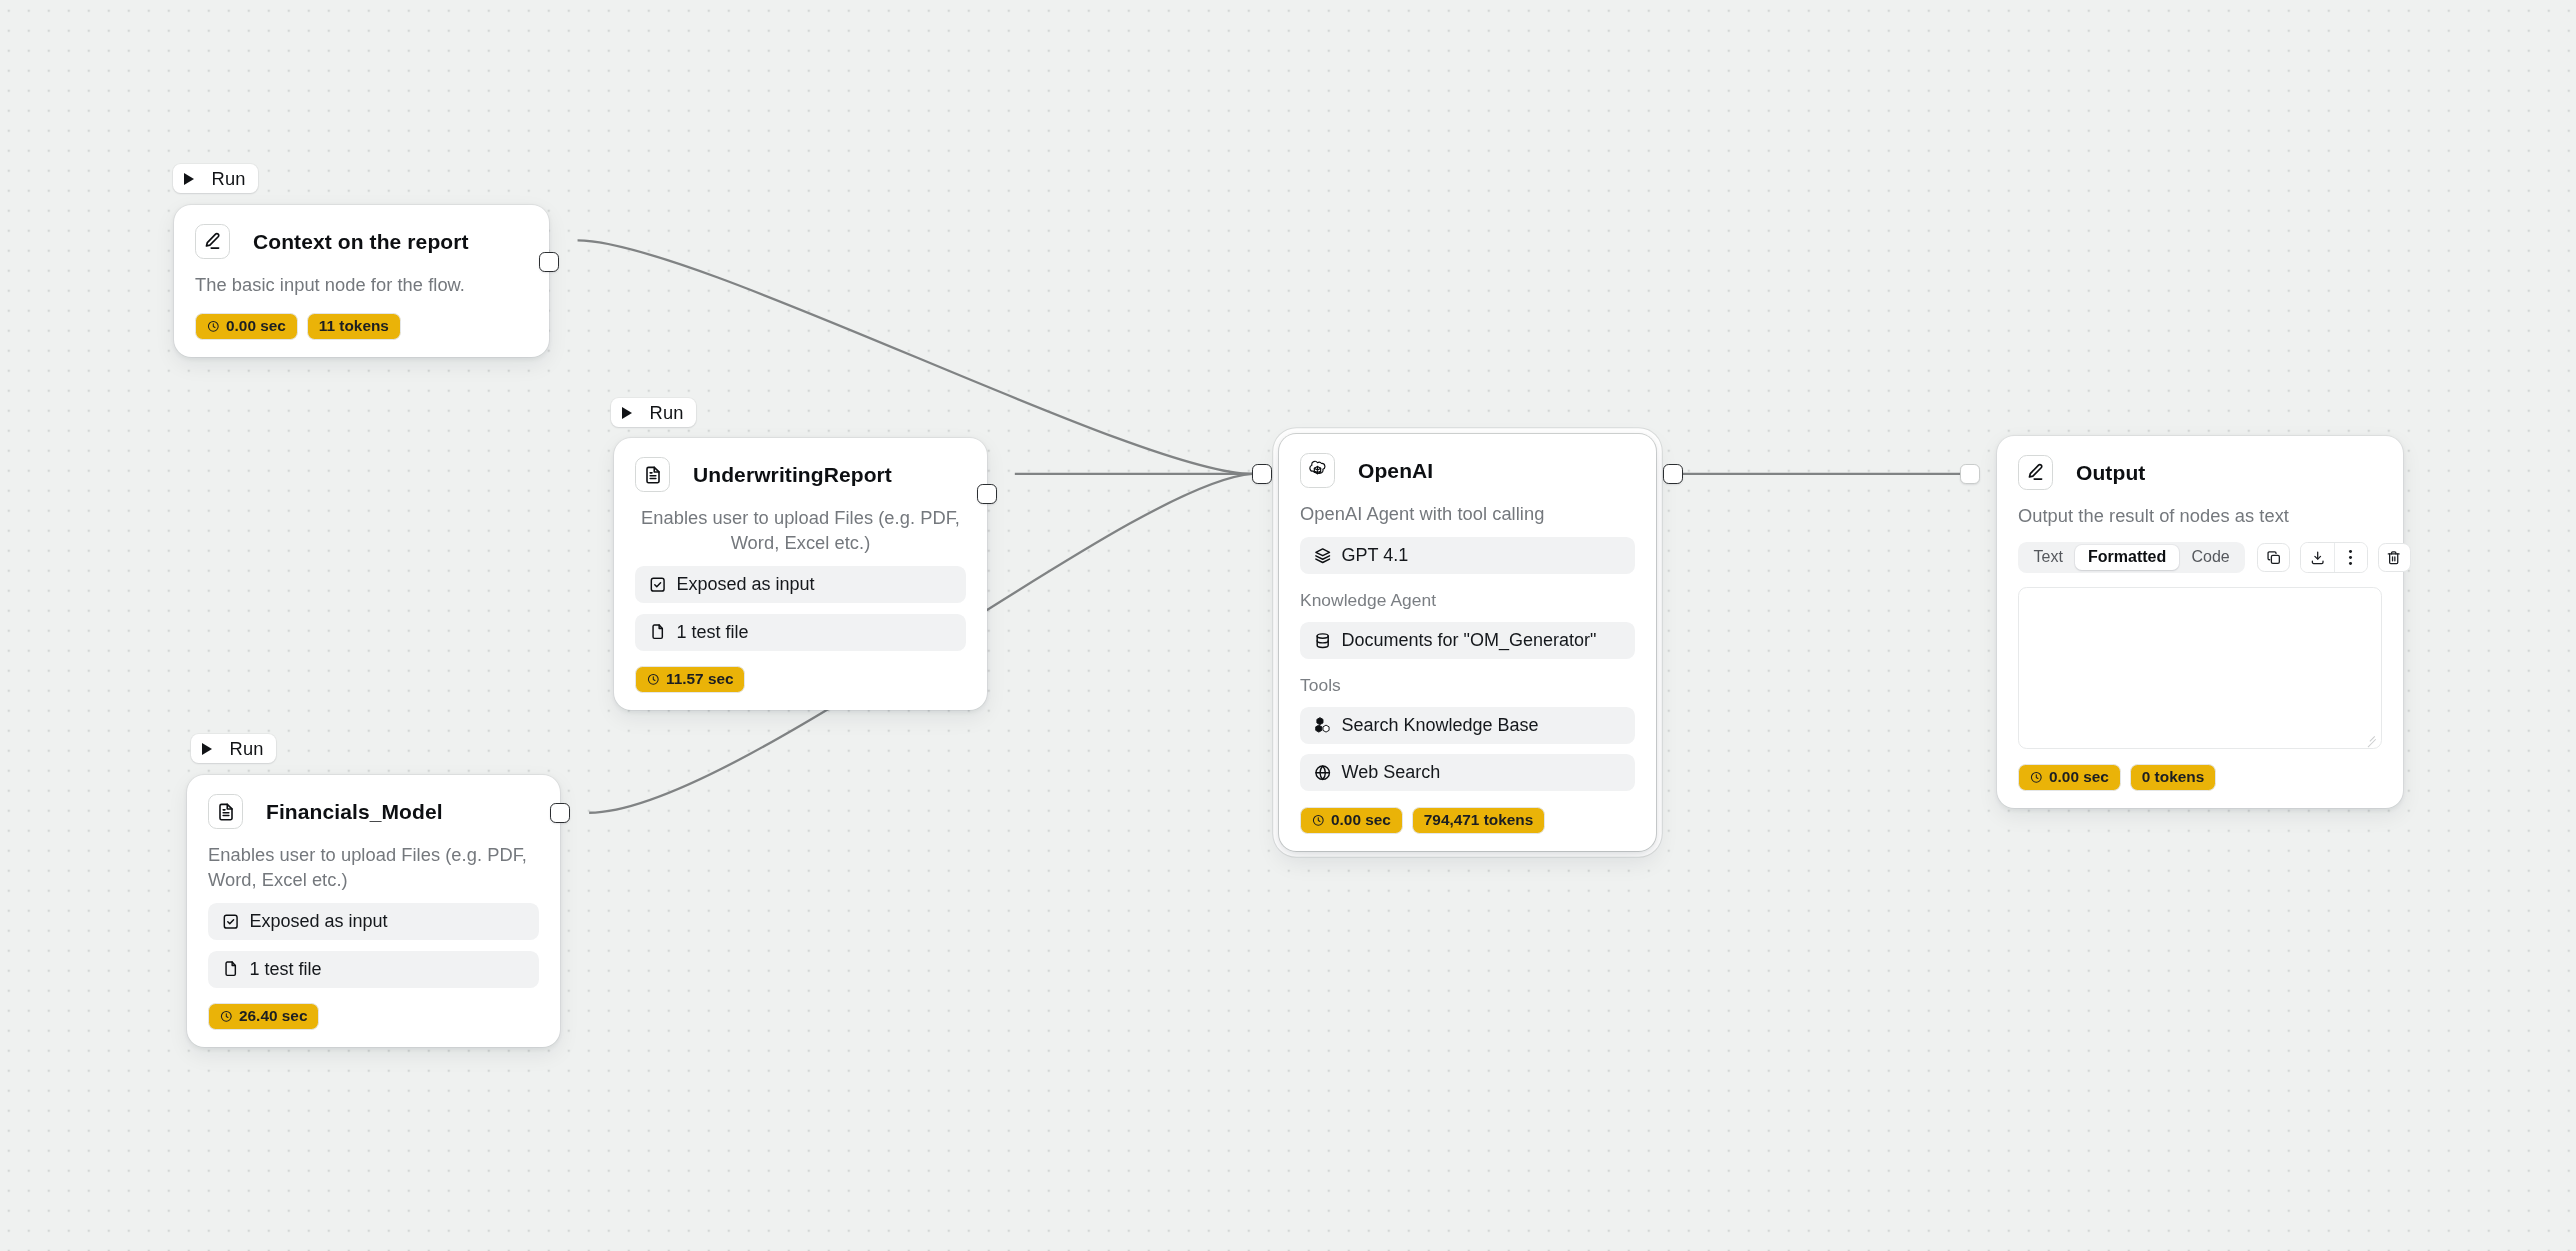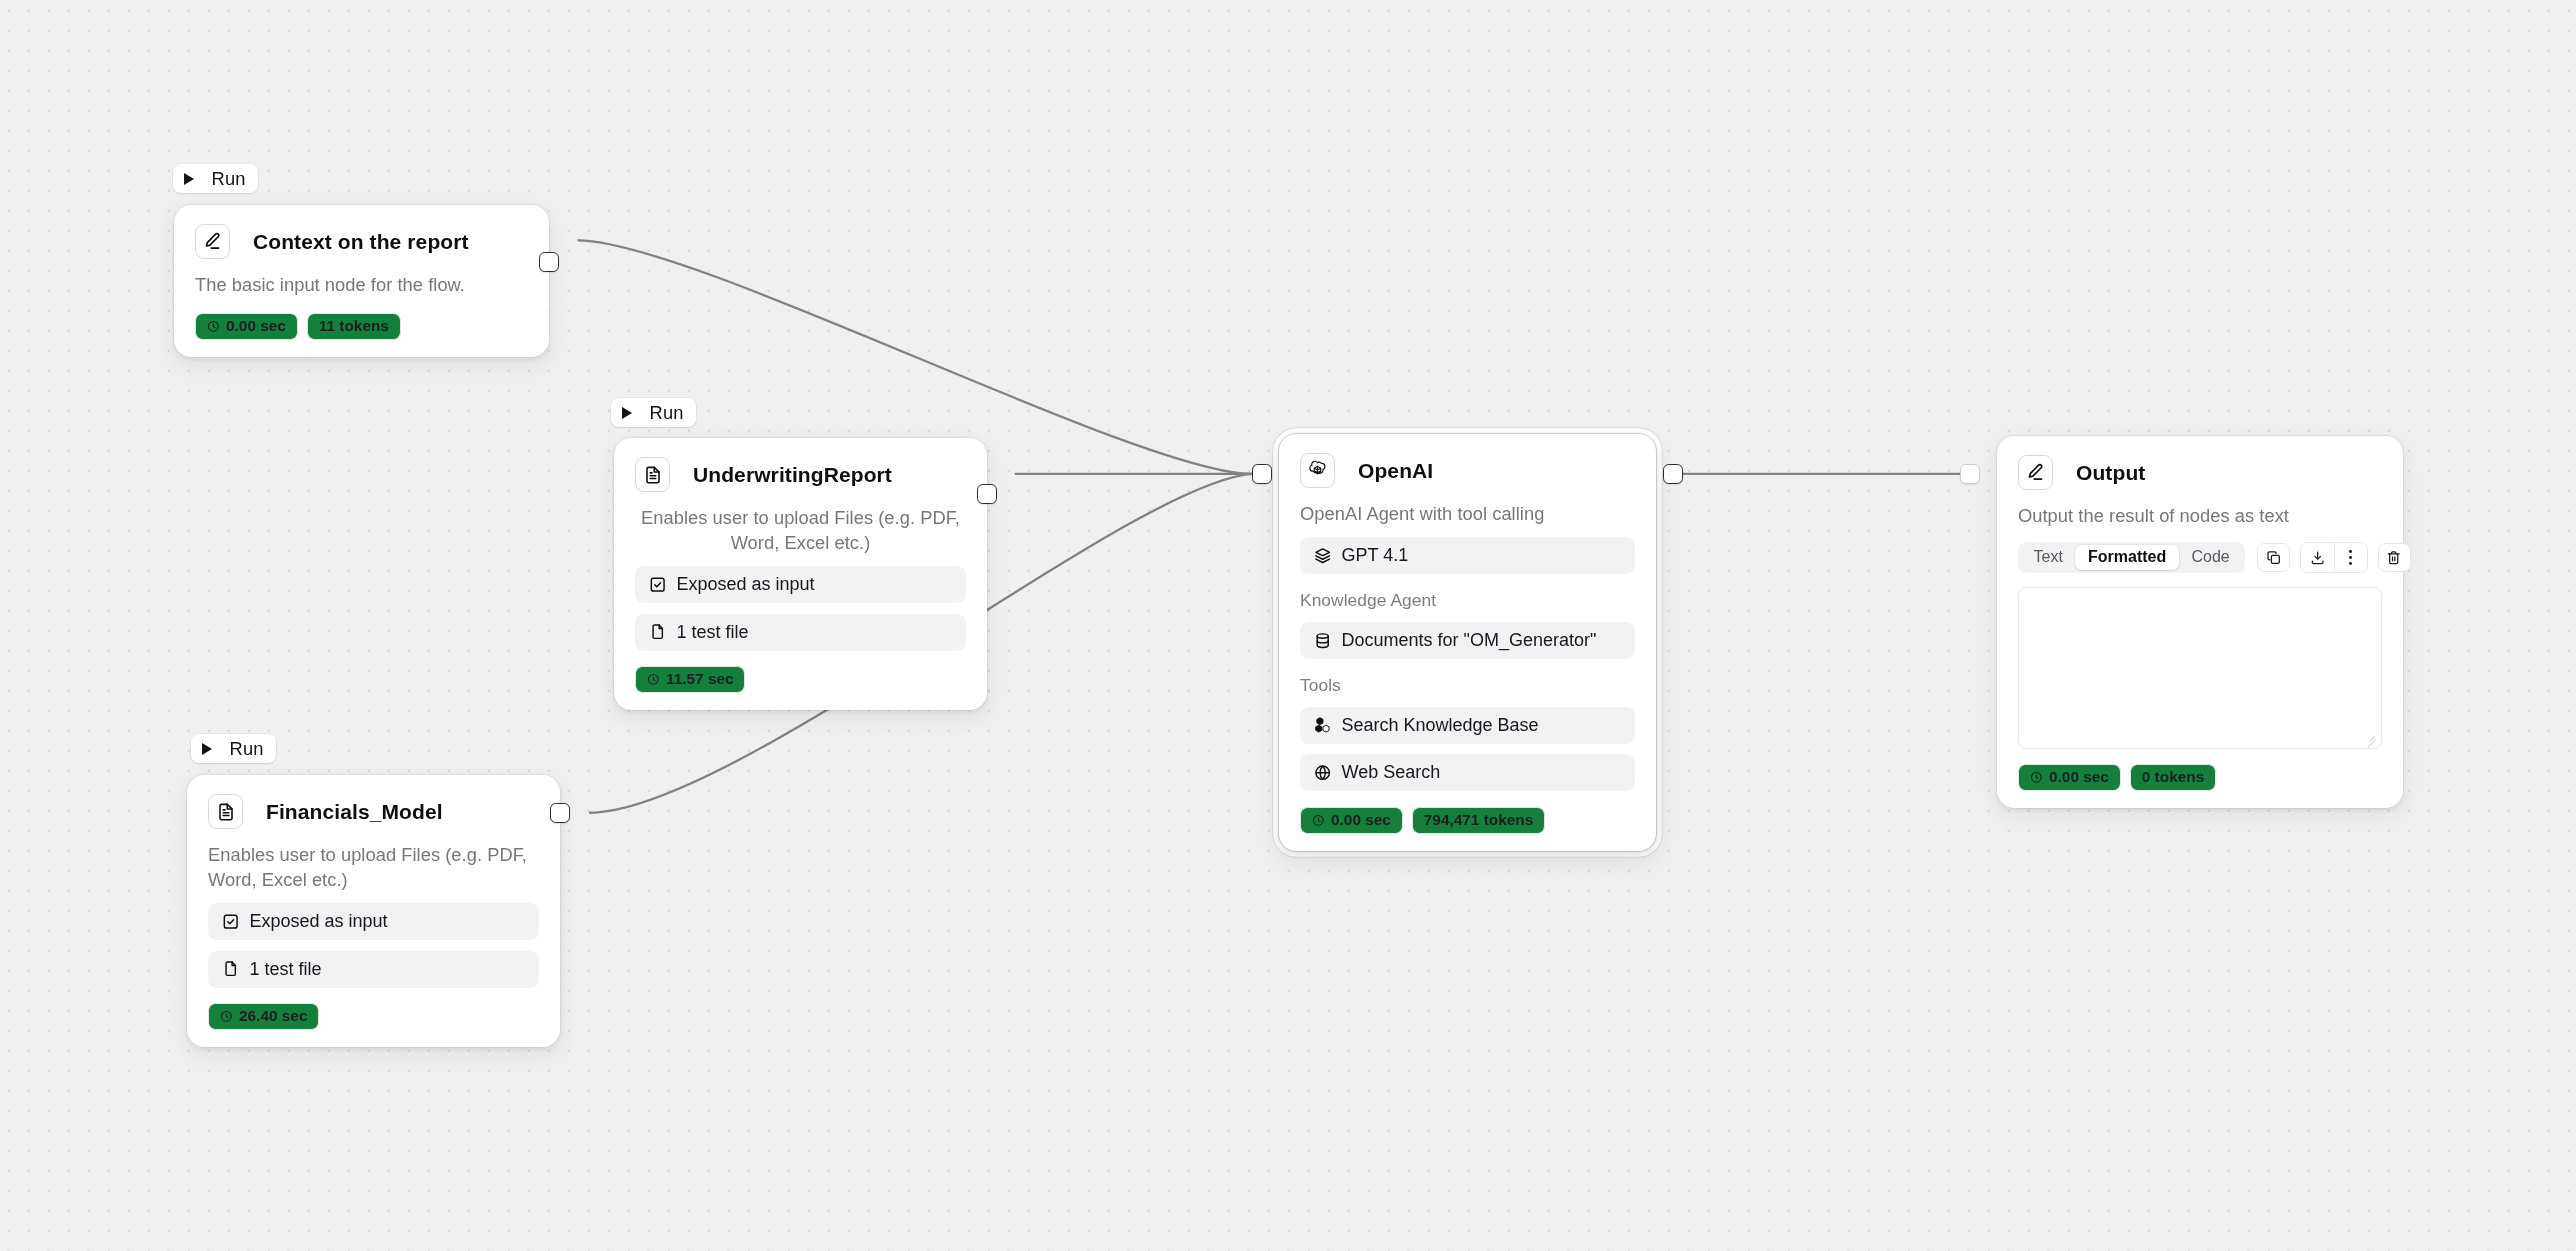--- a/index.html
+++ b/index.html
@@ -111,21 +111,21 @@
   .section-label {
     margin-top: 16.4px; font-size: 17.4px; color: #7a7e83; letter-spacing: 0.05px;
   }
 
   
   .stats { display: flex; gap: 9.7px; margin-top: 15.4px; }
   .stat {
     display: inline-flex; align-items: center; gap: 6.8px;
     height: 27px; padding: 0 10.6px;
     border: 1px solid #e4e6e7; border-radius: 7.7px;
-    background: #15803d;
+    background: #eab308;
     font-size: 15.4px; font-weight: 600; color: #1b1e22; white-space: nowrap;
   }
 
   
   .handle {
     position: absolute;
     width: 20px; height: 20px;
     background: #ffffff;
     border: 1.5px solid #c9cccb;
     border-radius: 5.8px;

